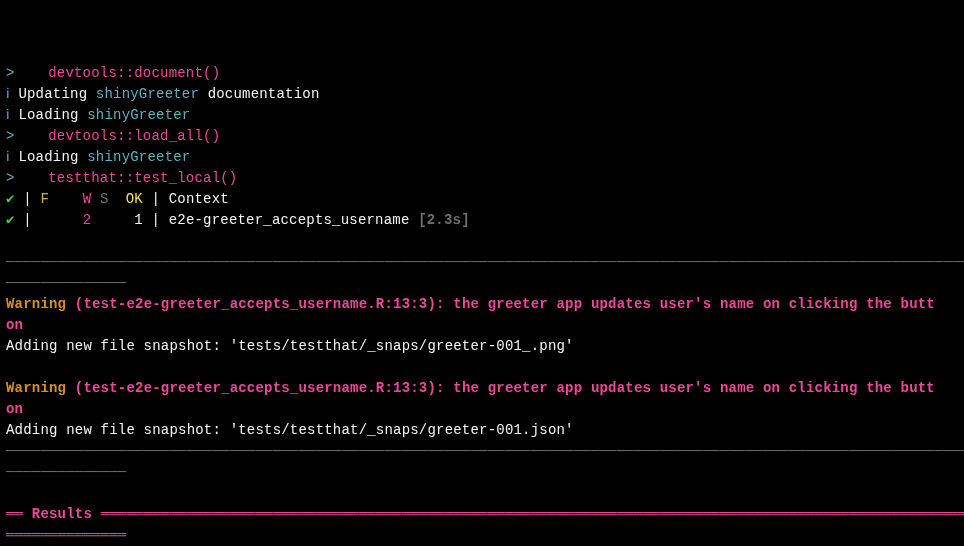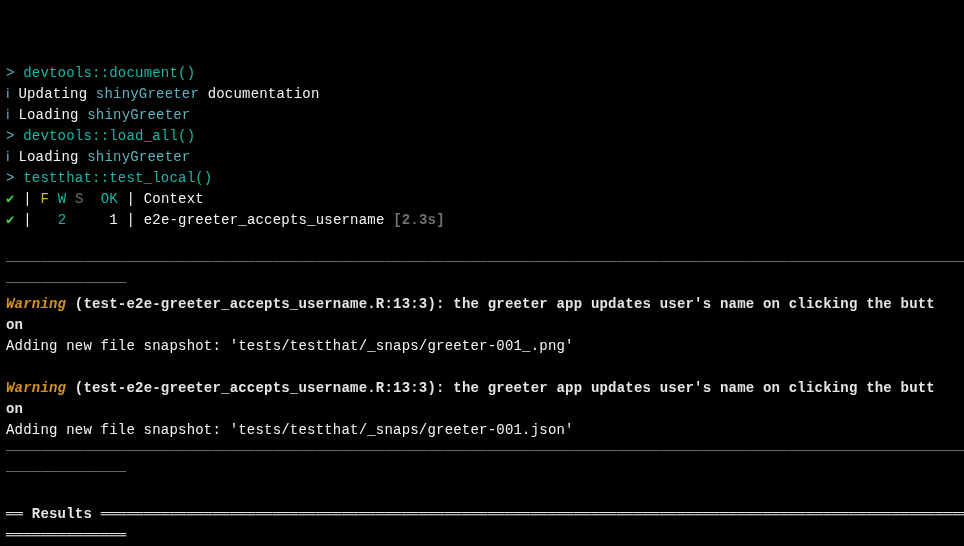--- a/index.html
+++ b/index.html
@@ -8,29 +8,29 @@
       color: #f5f5f5;
       font-family: "Consolas", "Monaco", "Courier New", monospace;
       font-size: 14px;
       line-height: 21px;
       padding: 0 6px;
       width: 964px;
       white-space: pre;
       letter-spacing: 0.2px;
     }
     .cyan { color: #5fb3bf; }
-    .pink { color: #14b8a6; }
+    .pink { color: #ec4899; margin-left: 25px; }
     .yellow { color: #d4b43f; }
     .green-bright { color: #4ad14a; }
     .dim { color: #6f6f6f; font-weight: bold; }
     .grey-s { color: #6f6f6f; }
-    .ok-green { color: #14b8a6; }
-    .warn-orange { color: #d49020; font-style: italic; }
+    .ok-green { color: #fde047; }
+    .warn-orange { color: #d49020; }
     .bold { font-weight: bold; }
-    .white-bold { color: #e5e5e5; font-weight: bold; }
+    .white-bold { color: #ec4899; font-weight: bold; }
     .line { display: block; }
   </style>
 </head>
 <body>
 
 
 <span class="line"><span class="cyan">&gt;</span> <span class="pink">devtools::document()</span></span><span class="line"><span class="cyan">ℹ</span> <span>Updating </span><span class="cyan">shinyGreeter</span><span> documentation</span></span><span class="line"><span class="cyan">ℹ</span> <span>Loading </span><span class="cyan">shinyGreeter</span></span><span class="line"><span class="cyan">&gt;</span> <span class="pink">devtools::load_all()</span></span><span class="line"><span class="cyan">ℹ</span> <span>Loading </span><span class="cyan">shinyGreeter</span></span><span class="line"><span class="cyan">&gt;</span> <span class="pink">testthat::test_local()</span></span><span class="line"><span class="green-bright">✔</span><span> | </span><span class="yellow">F</span> <span class="pink">W</span> <span class="grey-s">S</span>  <span class="ok-green">OK</span><span> | Context</span></span><span class="line"><span class="green-bright">✔</span><span> |   </span><span class="pink">2</span><span>     1 | e2e-greeter_accepts_username </span><span class="dim">[2.3s]</span></span><span class="line"> </span><span class="line dim">──────────────────────────────────────────────────────────────────────────────────────────────────────────────────</span><span class="line dim">──────────────</span><span class="line"><span class="warn-orange bold">Warning</span><span class="white-bold"> (test-e2e-greeter_accepts_username.R:13:3): the greeter app updates user's name on clicking the butt</span></span><span class="line white-bold">on</span><span class="line">Adding new file snapshot: 'tests/testthat/_snaps/greeter-001_.png'</span><span class="line"> </span><span class="line"><span class="warn-orange bold">Warning</span><span class="white-bold"> (test-e2e-greeter_accepts_username.R:13:3): the greeter app updates user's name on clicking the butt</span></span><span class="line white-bold">on</span><span class="line">Adding new file snapshot: 'tests/testthat/_snaps/greeter-001.json'</span><span class="line dim">──────────────────────────────────────────────────────────────────────────────────────────────────────────────────</span><span class="line dim">──────────────</span><span class="line"> </span><span class="line"><span class="white-bold">══ </span><span class="white-bold">Results</span><span class="white-bold"> ═════════════════════════════════════════════════════════════════════════════════════════════════════════</span></span><span class="line white-bold">══════════════</span>
 
 
 

